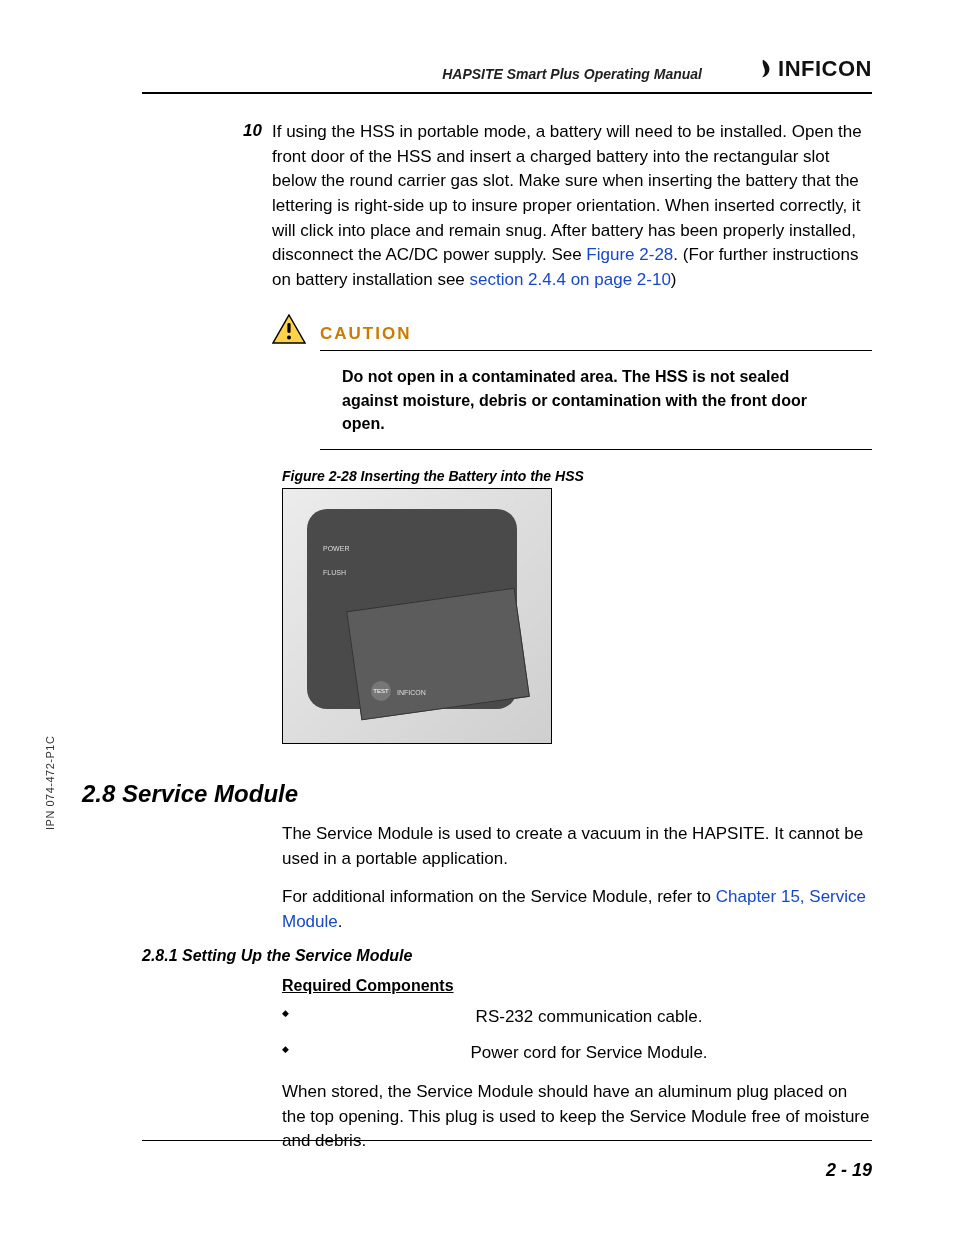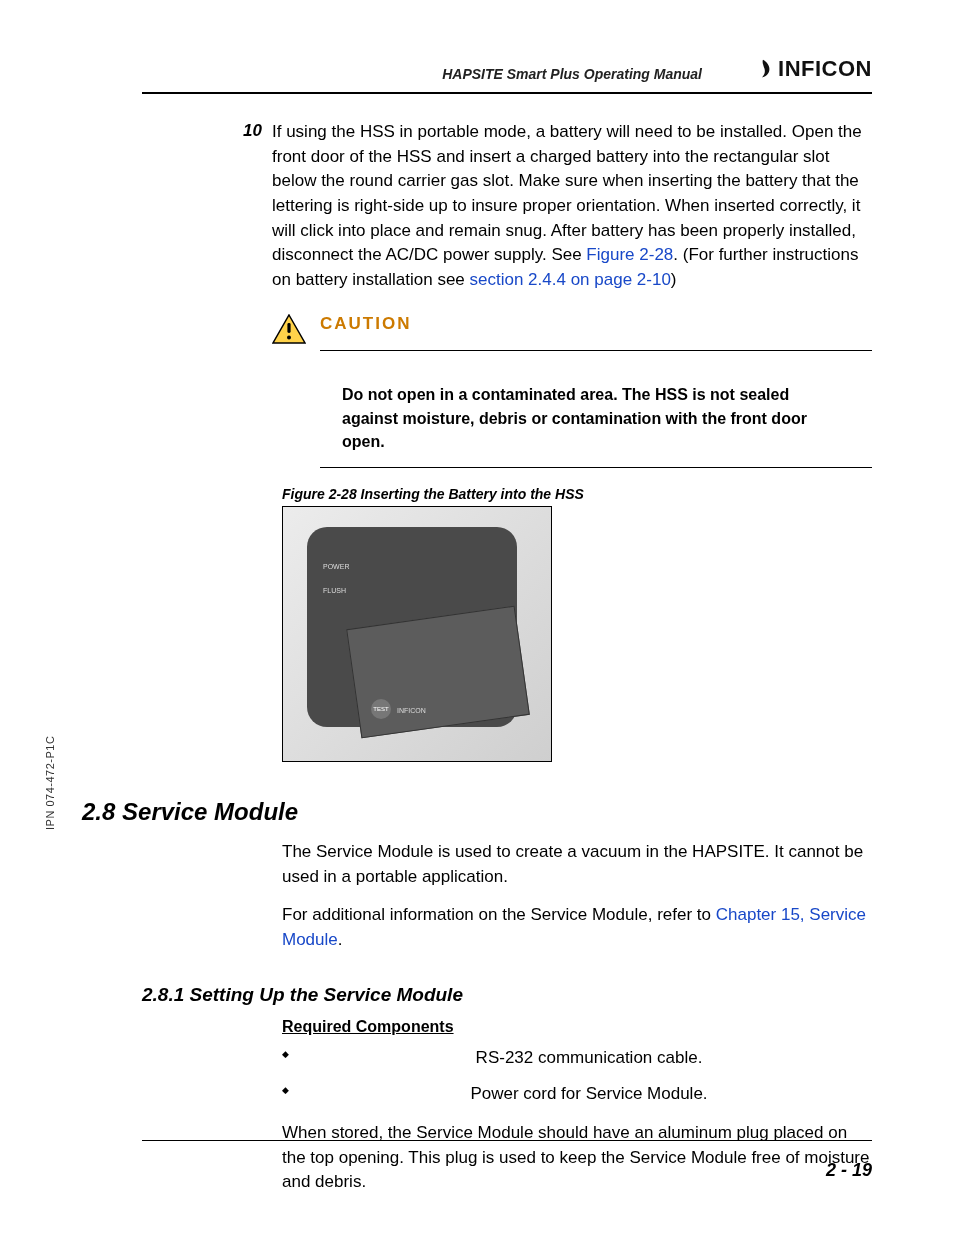--- a/index.html
+++ b/index.html
@@ -9,36 +9,36 @@
   .header-title { position: absolute; right: 170px; top: 10px; font-style: italic; font-weight: bold; font-size: 14px; color: #222; }
   .brand { position: absolute; right: 0; top: 0; display: flex; align-items: center; gap: 4px; }
   .brand-text { font-weight: bold; font-size: 22px; letter-spacing: 0.5px; color: #111; }
   .hr1 { border: none; border-top: 2px solid #000; margin-top: 0px; margin-left: 60px; }
   .content { margin-top: 26px; }
   .step { display: flex; }
   .step-num { width: 50px; min-width: 50px; text-align: right; font-weight: bold; font-style: italic; font-size: 17px; padding-right: 10px; padding-top: 1px; margin-left: 140px; }
   .step-body { flex: 1; font-size: 17px; line-height: 1.45; }
   .link { color: #1848c8; }
   .caution-block { margin-top: 22px; margin-left: 190px; }
-  .caution-head { display: flex; align-items: flex-start; gap: 14px; }
+  .caution-head { display: flex; align-items: flex-end; gap: 14px; }
   .caution-title { color: #cc7a00; font-weight: bold; letter-spacing: 2px; font-size: 17px; }
   .caution-rule { border: none; border-top: 1px solid #000; margin-top: 6px; margin-left: 48px; }
-  .caution-body { margin-left: 70px; margin-top: 32px; font-weight: bold; font-size: 16px; line-height: 1.45; max-width: 480px; }
+  .caution-body { margin-left: 70px; margin-top: 14px; font-weight: bold; font-size: 16px; line-height: 1.45; max-width: 480px; }
   .caution-rule2 { border: none; border-top: 1px solid #000; margin-top: 14px; margin-left: 48px; }
   .fig-caption { margin-top: 18px; margin-left: 200px; font-style: italic; font-weight: bold; font-size: 14px; }
   .fig-box { margin-top: 4px; margin-left: 200px; width: 270px; height: 256px; border: 1px solid #000; background: linear-gradient(135deg,#ececec,#cfcfcf); position: relative; overflow: hidden; }
   .fig-inner { position: absolute; left: 24px; top: 20px; width: 210px; height: 200px; border-radius: 20px; background: #4a4a4a; }
   .fig-slot { position: absolute; left: 70px; top: 110px; width: 170px; height: 110px; background: #5c5c5c; transform: rotate(-8deg); border: 1px solid #333; }
   .fig-label-1 { position:absolute; left:40px; top:56px; font-size:7px; color:#ddd; }
   .fig-label-2 { position:absolute; left:40px; top:80px; font-size:7px; color:#ddd; }
   .fig-badge { position:absolute; left:88px; top:192px; width:20px; height:20px; border-radius:50%; background:#777; display:flex; align-items:center; justify-content:center; font-size:6px; color:#fff; }
   .fig-brand-small { position:absolute; left:114px; top:200px; font-size:7px; color:#ddd; }
   .h2 { font-size: 24px; font-weight: bold; font-style: italic; margin-top: 36px; }
   .para { margin-left: 200px; margin-top: 14px; font-size: 17px; line-height: 1.45; }
-  .h3 { font-size: 19px; font-weight: bold; font-style: italic; margin-top: 31px; margin-left: 60px; }
+  .h3 { font-size: 16px; font-weight: bold; font-style: italic; margin-top: 12px; margin-left: 60px; }
   .subhead { margin-left: 200px; margin-top: 12px; font-weight: bold; font-size: 16px; text-decoration: underline; }
   ul.components { margin-left: 200px; margin-top: 10px; list-style: none; }
   ul.components li { position: relative; padding-left: 24px; font-size: 17px; line-height: 1.45; margin-bottom: 12px; text-align: center; }
   ul.components li::before { content: "◆"; position: absolute; left: 0; top: 2px; font-size: 9px; color: #000; }
   .side-text { position: absolute; left: 44px; top: 830px; transform: rotate(-90deg); transform-origin: left top; font-size: 11px; color: #333; letter-spacing: 0.5px; }
   .page-num { position: absolute; right: 82px; bottom: 54px; font-weight: bold; font-style: italic; font-size: 18px; }
   .footer-rule { position: absolute; left: 142px; right: 82px; bottom: 94px; border-top: 1px solid #000; }
   .caution-icon svg { display:block; }
 </style>
 </head>

